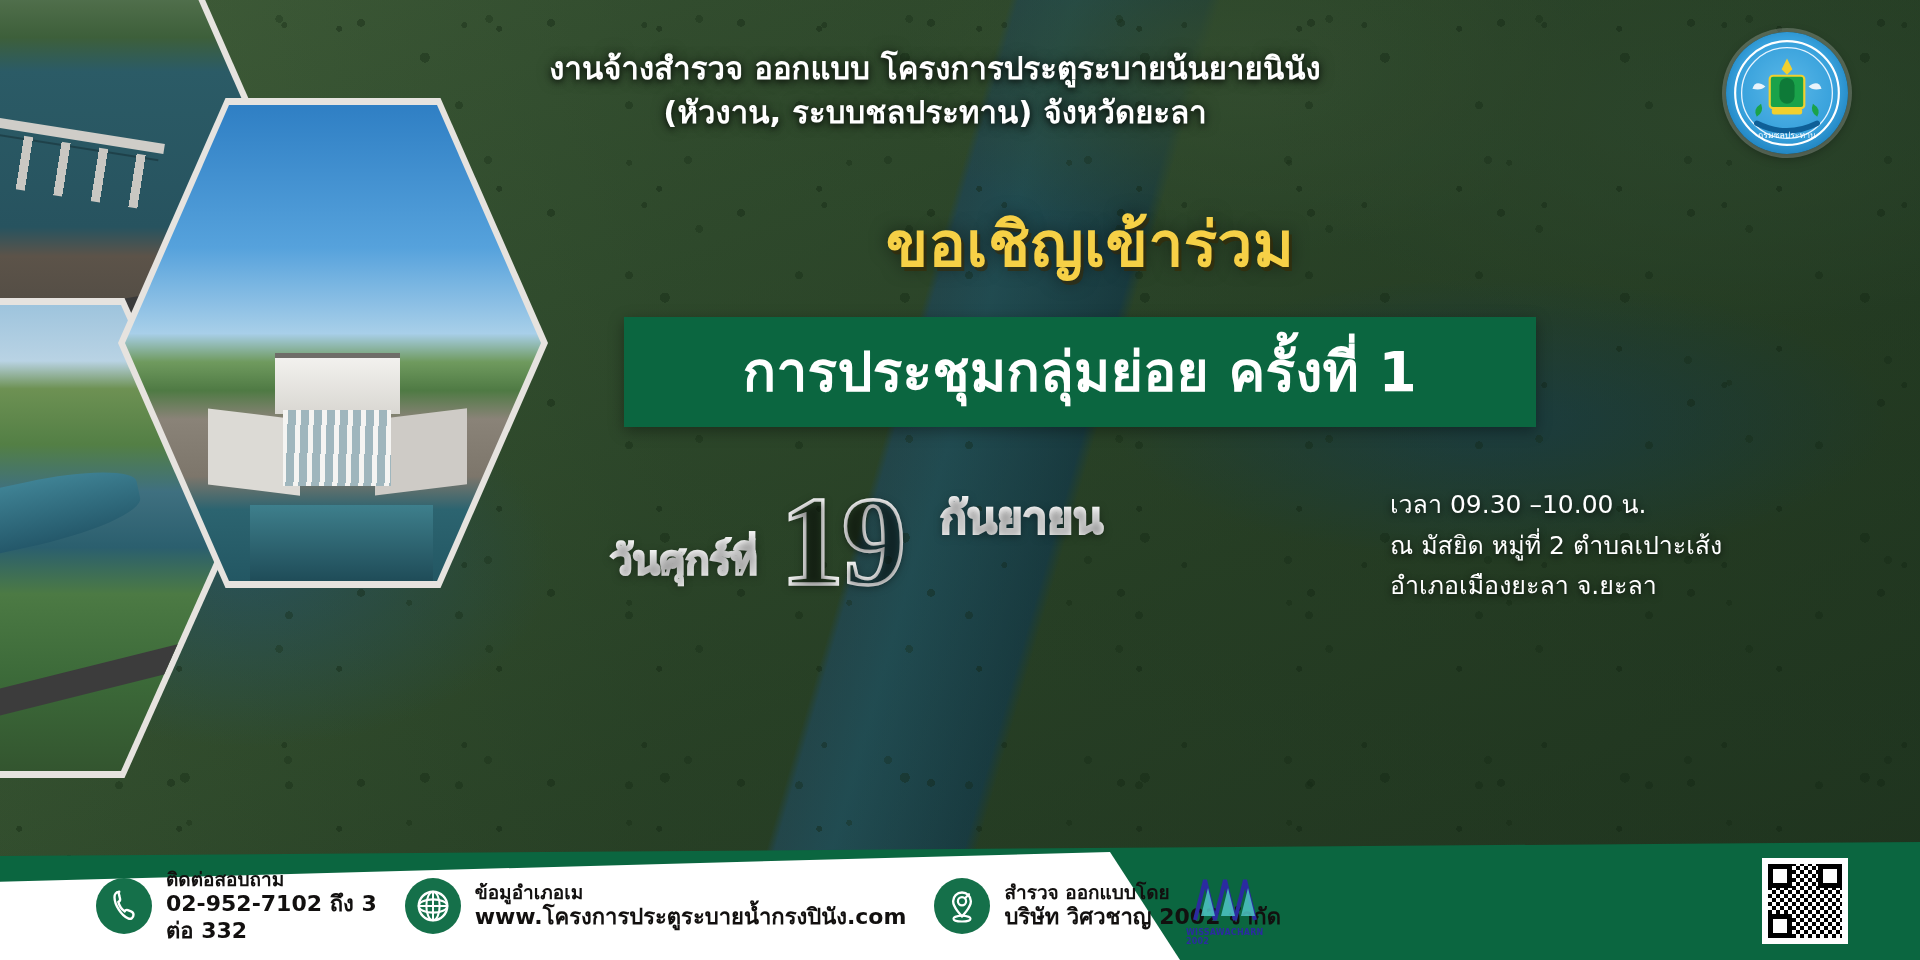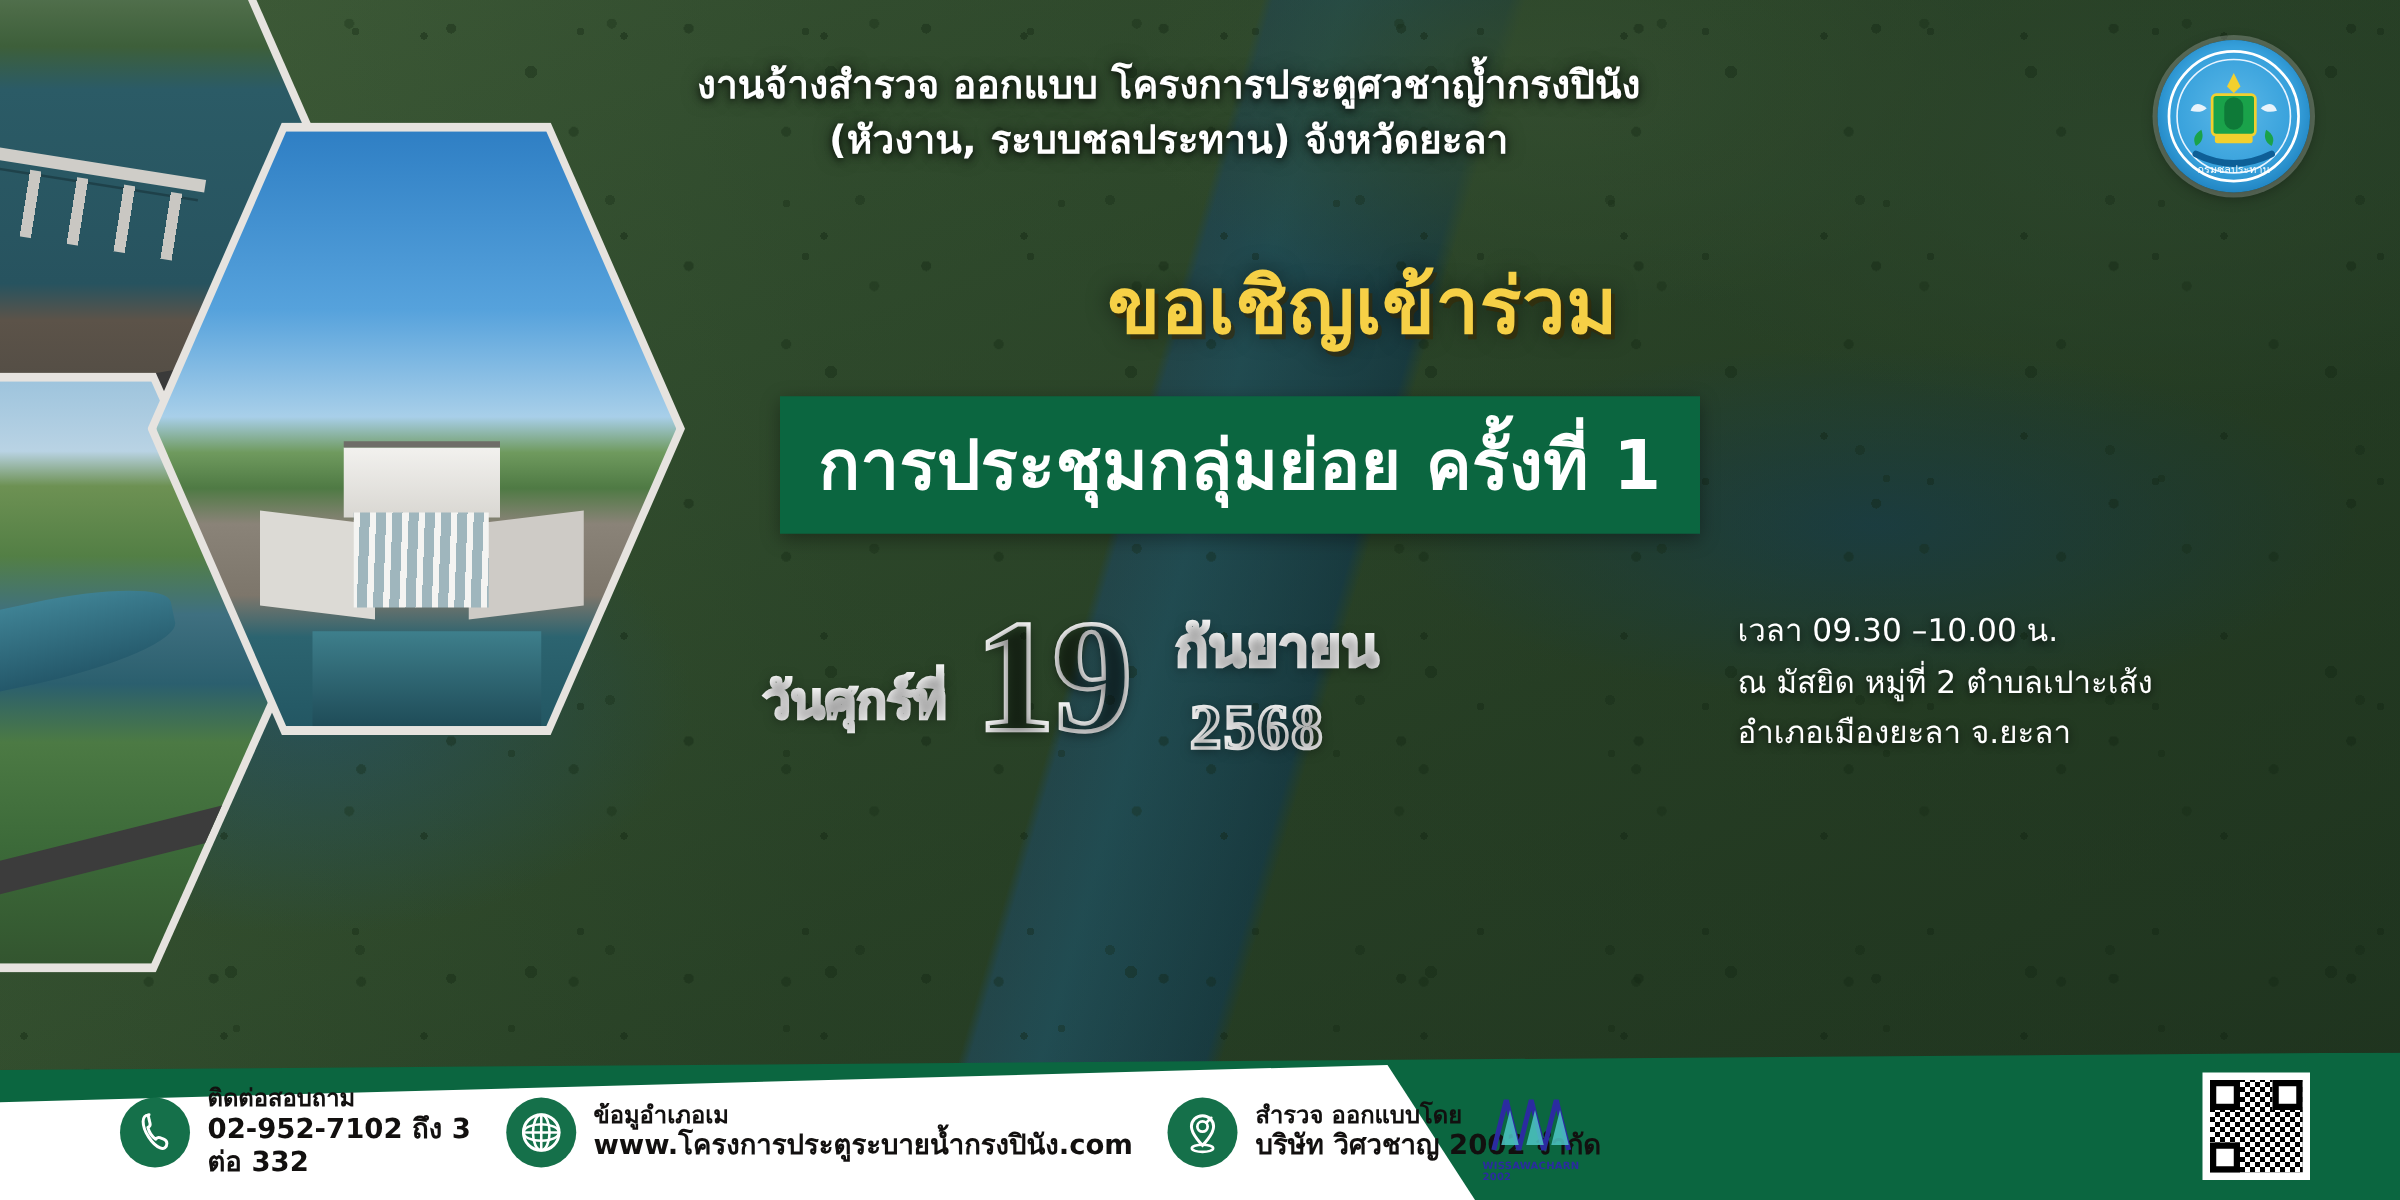--- a/index.html
+++ b/index.html
@@ -114,21 +114,21 @@
             display:flex; align-items:center; justify-content:center; }
   .emblem svg { width:108px; height:108px; }
 
   
   .gold { position:absolute; left:620px; top:212px; width:940px; z-index:6;
           text-align:center; color:#f6d046; font-weight:800;
           font-size:62px; line-height:1.05; letter-spacing:.5px;
           text-shadow: 3px 4px 0 rgba(60,40,0,.55), 0 0 18px rgba(0,0,0,.55); }
 
   
-  .greenbar { position:absolute; left:624px; top:317px; width:736px; height:110px; z-index:6;
+  .greenbar { position:absolute; left:624px; top:317px; width:912px; height:110px; z-index:6;
               background:#0b6640; display:flex; align-items:center; justify-content:center;
               box-shadow:0 4px 14px rgba(0,0,0,.35); }
   .greenbar span { color:#ffffff; font-weight:800; font-size:55px; letter-spacing:.3px;
                    line-height:1; white-space:nowrap; }
 
   
   .outline { color:transparent; -webkit-text-stroke:2.4px #ffffff;
              paint-order:stroke fill; font-weight:700;
              text-shadow:0 2px 9px rgba(0,0,0,.5); }
   .dateblock { position:absolute; left:600px; top:470px; width:560px; height:160px; z-index:6;font-family:Liberation Serif, serif; }
@@ -202,21 +202,21 @@
         <div class="gate-house"></div>
         <div class="gate-wall-l"></div>
         <div class="gate-wall-r"></div>
         <div class="spill"></div>
         <div class="tailwater"></div>
       </div>
     </div>
   </div>
 
   <div class="head">
-    <div>งานจ้างสำรวจ ออกแบบ โครงการประตูศวชาญ้ำกรงปินัง</div>
+    <div>งานจ้างสำรวจ ออกแบบ โครงการประตูระบายน้นยายนินัง</div>
     <div>(หัวงาน, ระบบชลประทาน) จังหวัดยะลา</div>
   </div>
 
   <div class="emblem">
     <svg viewBox="0 0 100 100" aria-hidden="true">
       <circle cx="50" cy="50" r="48" fill="none" stroke="#ffffff" stroke-width="2"></circle>
       <circle cx="50" cy="50" r="42" fill="none" stroke="#e8f4ff" stroke-width="1.2"></circle>
       <path d="M50 18 L55 28 L50 33 L45 28 Z" fill="#f2d02e"></path>
       <rect x="34" y="34" width="32" height="30" rx="3" fill="#1aa24a" stroke="#f2d02e" stroke-width="2"></rect>
       <path d="M50 36 a7 7 0 0 1 7 7 v10 a7 7 0 0 1 -14 0 v-10 a7 7 0 0 1 7 -7 z" fill="#0e7a38"></path>
@@ -233,21 +233,20 @@
   <div class="gold">ขอเชิญเข้าร่วม</div>
 
   <div class="greenbar">
     <span>การประชุมกลุ่มย่อย ครั้งที่ 1</span>
   </div>
 
   <div class="dateblock">
     <div class="outline d-dow">วันศุกร์ที่</div>
     <div class="outline d-num">19</div>
     <div class="outline d-month">กันยายน</div>
-    <div class="outline d-year">2568</div>
   </div>
 
   <div class="details">
     <div>เวลา 09.30 –10.00 น.</div>
     <div>ณ มัสยิด หมู่ที่ 2 ตำบลเปาะเส้ง</div>
     <div>อำเภอเมืองยะลา จ.ยะลา</div>
   </div>
 
   <div class="foot-green"></div>
   <div class="foot-white"></div>

